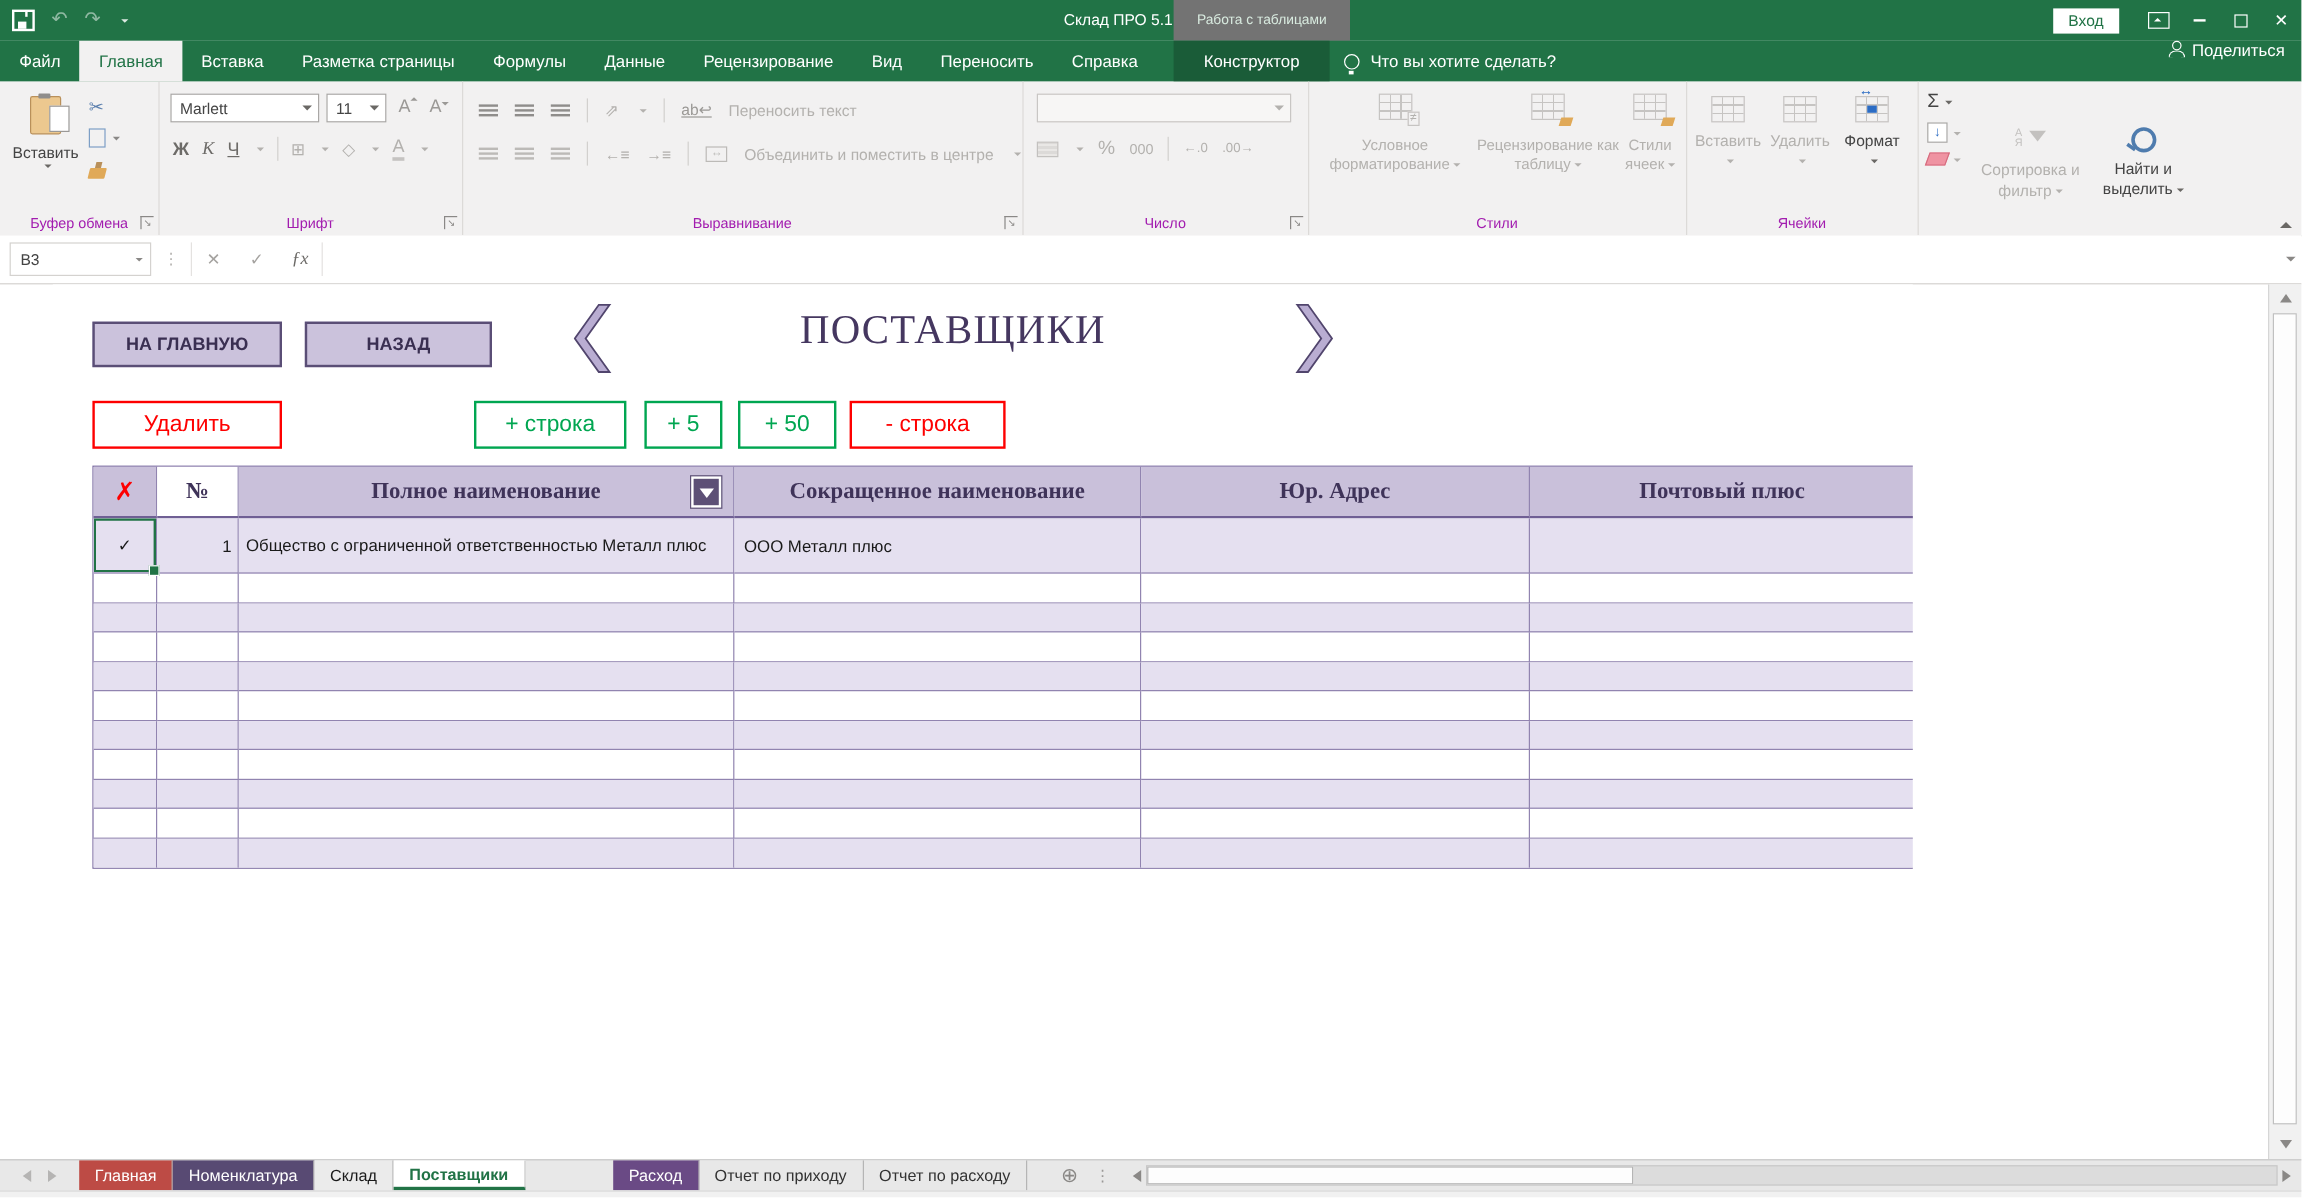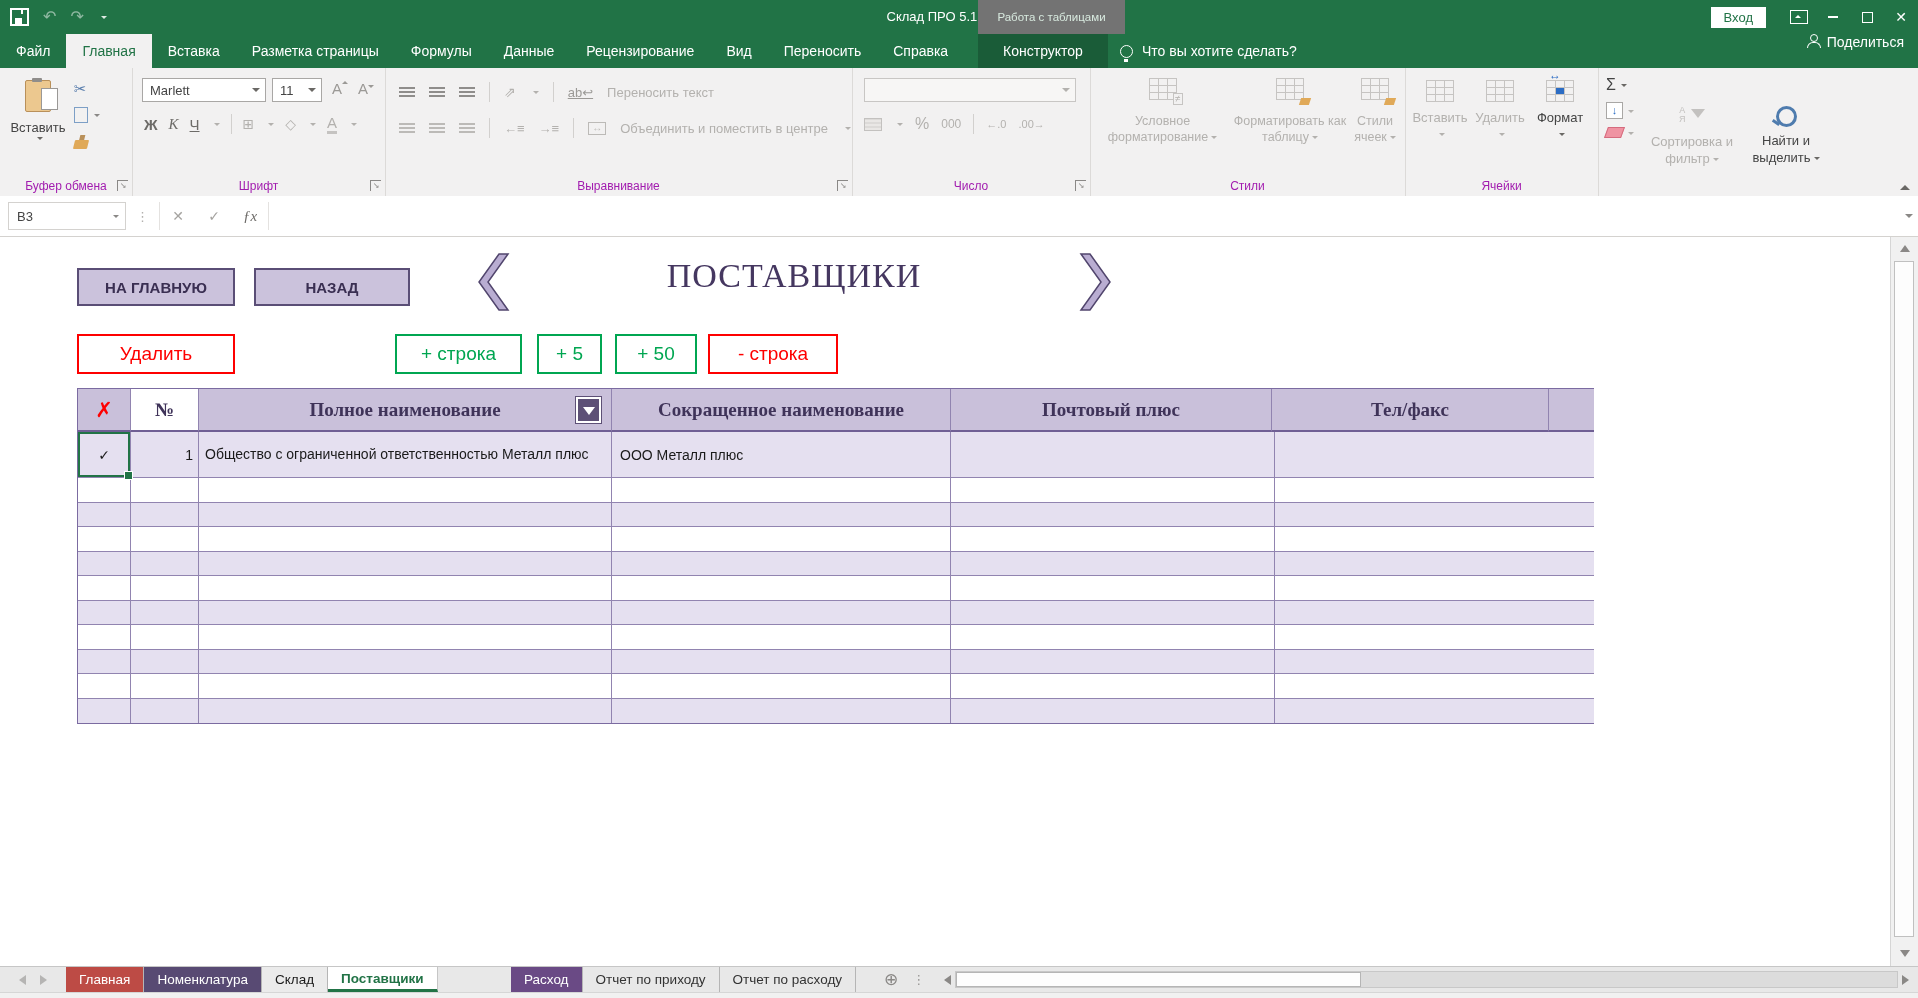--- a/index.html
+++ b/index.html
@@ -329,21 +329,21 @@
             </span>
           </span>
         <span>Условное форматирование</span><span class="cd s gray"></span>
       </div>
       <div class="stylbtn" style="left:140px;width:120px">
         <span class="ic">
             <span class="tico">
               <span class="br"></span>
             </span>
           </span>
-        <span>Форматировать как таблицу</span><span class="cd s gray"></span>
+        <span>Рецензирование как таблицу</span><span class="cd s gray"></span>
       </div>
       <div class="stylbtn" style="left:258px;width:54px">
         <span class="ic">
             <span class="tico">
               <span class="br"></span>
             </span>
           </span>
         <span>Стили ячеек</span><span class="cd s gray"></span>
       </div>
       <div class="grplabel">Стили</div>
@@ -457,20 +457,23 @@
           </div>
           <div class="tcell c2" style="width: 413px;">
             <span>Полное наименование</span>
             <div class="filterbtn">
               <span class="tri"></span>
             </div>
           </div>
           <div class="tcell c3" style="width: 339px;">
             <span>Сокращенное наименование</span>
           </div>
+          <div class="tcell c4" style="width: 324px;">
+            <span>Юр. Адрес</span>
+          </div>
           <div class="tcell c5" style="width: 321px;">
             <span>Почтовый плюс</span>
           </div>
           <div class="tcell c6" style="width: 277px;">
             <span>Тел/факс</span>
           </div>
           <div class="tcell c7" style="width: 51px;">
             <span></span>
           </div>
         </div>

